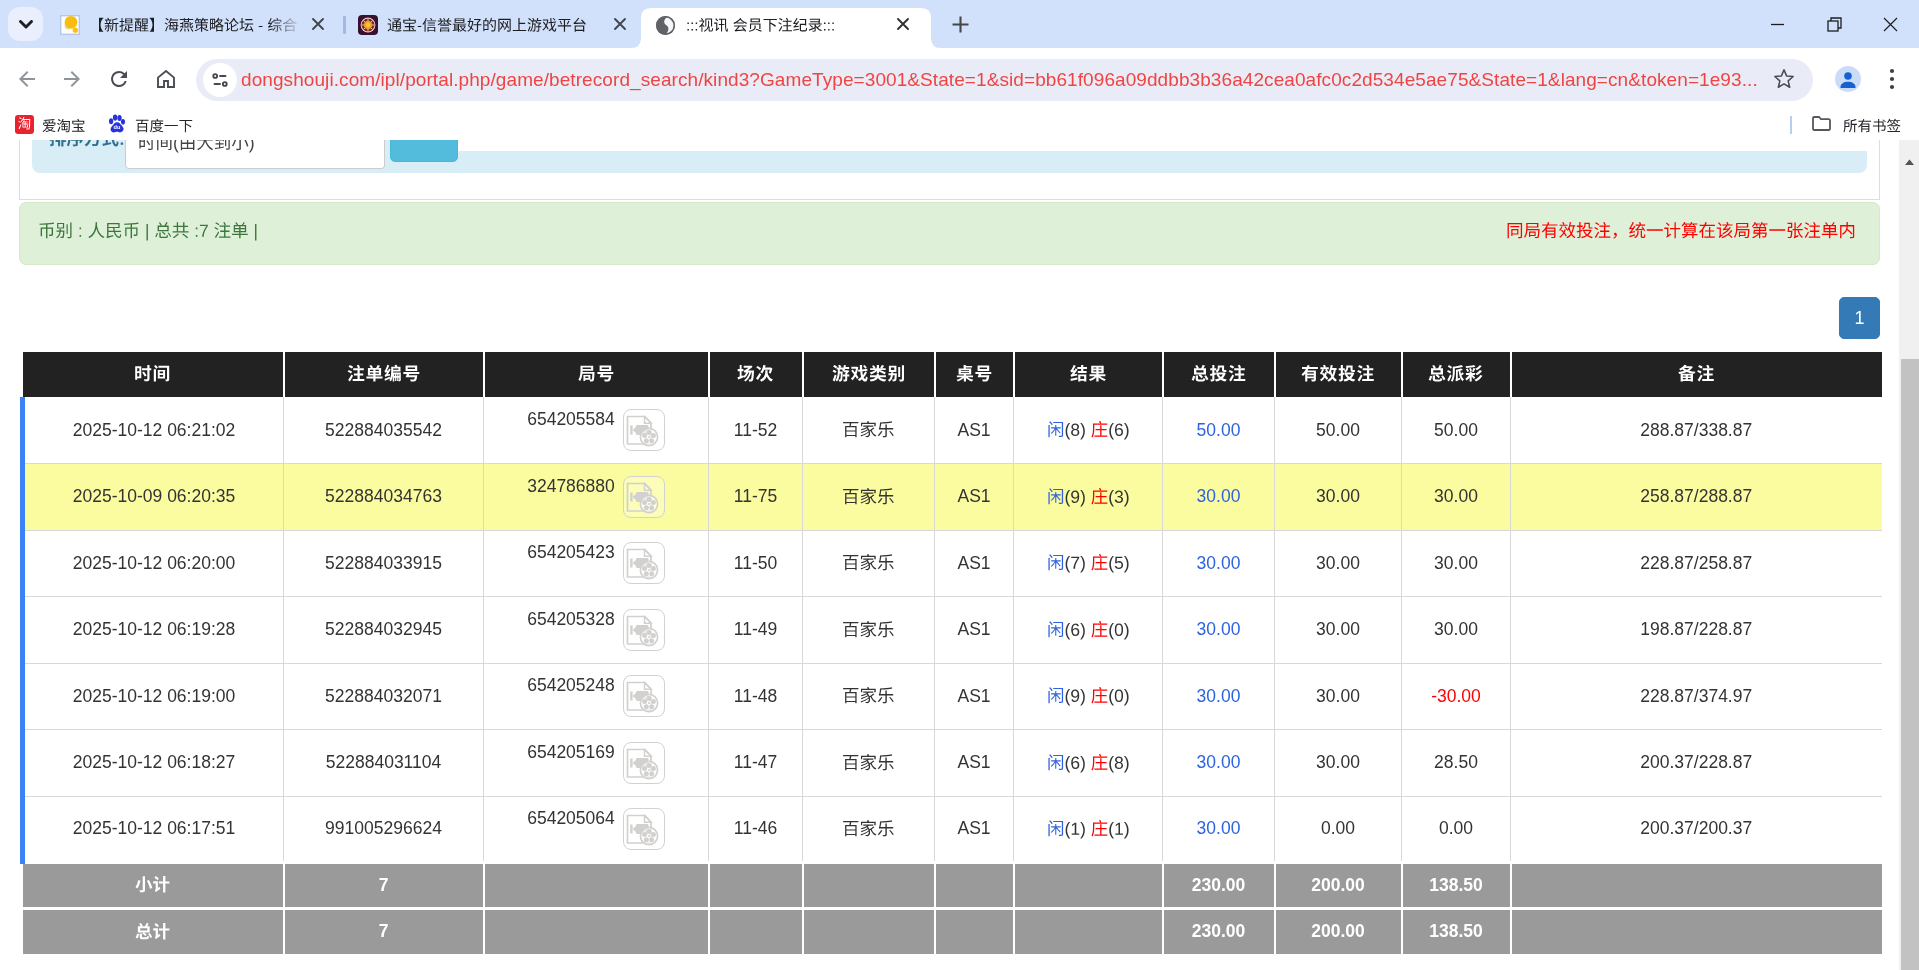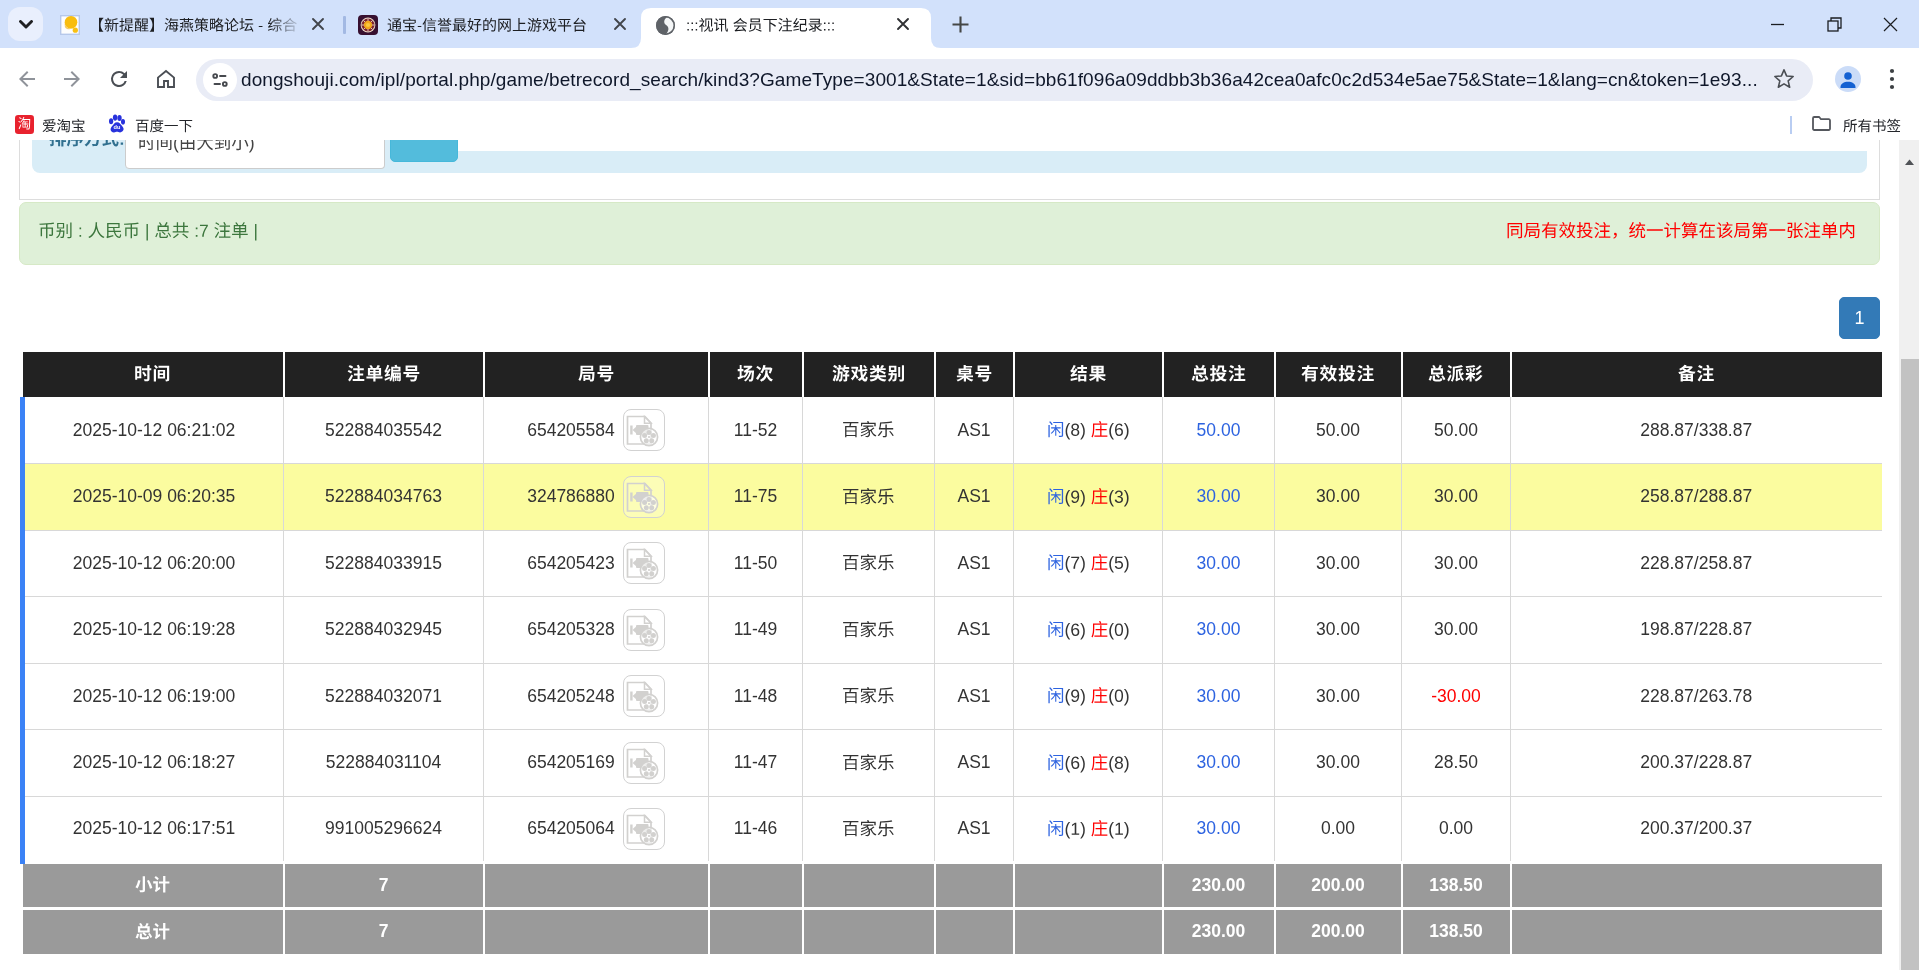--- a/index.html
+++ b/index.html
@@ -6,21 +6,21 @@
 .abs{position:absolute}
 svg{display:block}
 
 #tabstrip{position:absolute;left:0;top:0;width:1919px;height:48px;background:#d2e1fb}
 .tclose{position:absolute;top:16px;width:16px;height:16px}
 #activetab{position:absolute;left:631px;top:7px;width:310px;height:41px}
 
 #toolbar{position:absolute;left:0;top:48px;width:1919px;height:57px;background:#fff}
 #omni{position:absolute;left:196px;top:11px;width:1617px;height:42px;border-radius:21px;background:#e9ecf6}
 #omni .circ{position:absolute;left:7px;top:4px;width:34px;height:34px;border-radius:50%;background:#fff}
-#urltxt{position:absolute;left:241px;top:11px;height:42px;line-height:42px;font-size:19px;letter-spacing:0.08px;color:#0f172a;white-space:pre}
+#urltxt{position:absolute;left:241px;top:11px;height:42px;line-height:42px;font-size:19px;letter-spacing:0.08px;color:#ef4444;white-space:pre}
 
 #bookmarks{position:absolute;left:0;top:105px;width:1919px;height:35px;background:#fff}
 
 #content{position:absolute;left:0;top:140px;width:1919px;height:830px;background:#fff;overflow:hidden}
 #panelL{position:absolute;left:19px;top:0;width:1px;height:59px;background:#ddd}
 #panelR{position:absolute;left:1879px;top:0;width:1px;height:59px;background:#ddd}
 #panelB{position:absolute;left:19px;top:58.5px;width:1861px;height:1px;background:#ddd}
 #formbox{position:absolute;left:32px;top:-20px;width:1835px;height:52.5px;background:#d9edf7;border-radius:0 0 8px 8px}
 .inputw{position:absolute;background:#fff;border:1px solid #ccc}
 #btnq{position:absolute;left:390px;top:-20px;width:68px;height:42px;background:#53bcdc;border:1px solid #46b8da;border-radius:5px}
@@ -30,21 +30,21 @@
 table{border-collapse:collapse;table-layout:fixed;position:absolute;left:20px;top:212px;width:1859px}
 td,th{overflow:hidden;text-align:center;vertical-align:middle;font-size:17.5px;color:#333}
 thead th{background:#222;height:45px;border-left:2px solid #fff}
 thead th:first-child{border-left:none}
 tbody td{height:66.5px;border:1px solid #d8d8d8;border-top:none}
 tbody td:first-child{border-left:5px solid #3b82f6}
 tbody td:last-child{border-right:none}
 tr.hl td{background:#fbfc9f}
 tr.tot td{background:#9a9a9a;height:45.5px;border:none;border-top:3px solid #fff;border-left:2px solid #fff}
 tr.tot td:first-child{border-left:none}
-.cellc{display:flex;align-items:center;justify-content:center}
+.cellc{display:flex;align-items:flex-start;justify-content:center}
 .num{font-size:17.5px;color:#333}
 .blue{color:#2d63e0}
 .vicon{width:42px;height:42px;border:1px solid #d2d2d2;border-radius:8px;margin-left:8px;display:flex;align-items:center;justify-content:center;background:rgba(255,255,255,0.25)}
 
 #sbar{position:absolute;left:1899px;top:0;width:20px;height:830px;background:#f0f0f0}
 #sthumb{position:absolute;left:1901px;top:219px;width:18px;height:611px;background:#c2c2c2}
 .wctl{position:absolute;top:0;width:30px;height:48px}
 </style></head>
 <body>
 <div id="tabstrip">
@@ -605,21 +605,21 @@
                 <path d="M1.4 5.1V17.2H2.7V5.1ZM2.1 1.9C3 2.8 4.2 4.2 4.6 5.1L5.7 4.4C5.2 3.5 4.1 2.2 3.1 1.3ZM6.2 1.9V3.1H14.8V15.3C14.8 15.6 14.7 15.7 14.4 15.7C14 15.7 12.8 15.7 11.6 15.7C11.8 16.1 12 16.7 12.1 17C13.7 17 14.7 17 15.3 16.8C15.9 16.6 16.1 16.2 16.1 15.3V1.9ZM8.2 4.9V7.3H4.1V8.4H7.6C6.7 10.3 5.2 12 3.7 12.9C4 13.1 4.3 13.5 4.5 13.8C5.9 12.9 7.2 11.3 8.2 9.6V15.7H9.3V9.6C10.6 10.9 11.9 12.4 12.6 13.4L13.5 12.6C12.7 11.5 11.2 9.8 9.8 8.4H13.7V7.3H9.3V4.9Z" fill="#2d63e0"></path>
                 <path d="M18.6 11.3Q18.6 8.8 19.4 6.8Q20.1 4.9 21.7 3.1H23.2Q21.6 4.9 20.9 6.9Q20.1 8.9 20.1 11.3Q20.1 13.6 20.9 15.6Q21.6 17.6 23.2 19.4H21.7Q20.1 17.7 19.4 15.7Q18.6 13.7 18.6 11.3ZM32.2 9.5Q32.2 12.6 31.1 14.3Q30 16 27.9 16Q26.5 16 25.6 15.4Q24.8 14.8 24.4 13.5L25.9 13.2Q26.3 14.7 27.9 14.7Q29.2 14.7 29.9 13.5Q30.7 12.3 30.7 10Q30.4 10.8 29.5 11.2Q28.7 11.7 27.7 11.7Q26.1 11.7 25.1 10.6Q24.1 9.5 24.1 7.6Q24.1 5.7 25.2 4.7Q26.3 3.6 28.2 3.6Q30.2 3.6 31.2 5.1Q32.2 6.6 32.2 9.5ZM30.6 8Q30.6 6.6 29.9 5.7Q29.2 4.8 28.1 4.8Q27 4.8 26.4 5.6Q25.7 6.3 25.7 7.6Q25.7 8.9 26.4 9.7Q27 10.5 28.1 10.5Q28.8 10.5 29.3 10.2Q29.9 9.9 30.2 9.3Q30.6 8.8 30.6 8ZM37.8 11.3Q37.8 13.8 37 15.7Q36.3 17.7 34.6 19.4H33.2Q34.8 17.6 35.5 15.6Q36.3 13.7 36.3 11.3Q36.3 8.9 35.5 6.9Q34.8 4.9 33.2 3.1H34.6Q36.3 4.9 37 6.8Q37.8 8.8 37.8 11.3Z" fill="#333"></path>
                 <path d="M53.2 5.3V8.9H48.6V10.2H53.2V15.4H47.4V16.7H60.4V15.4H54.5V10.2H59.6V8.9H54.5V5.3ZM52 1.3C52.4 2 52.8 2.9 53 3.5H46V8C46 10.6 45.9 14.2 44.4 16.7C44.8 16.9 45.4 17.2 45.6 17.4C47.1 14.7 47.3 10.8 47.3 8V4.7H60.3V3.5H53.3L54.3 3.1C54.1 2.6 53.7 1.7 53.3 1Z" fill="#f00"></path>
                 <path d="M62.3 11.3Q62.3 8.8 63.1 6.8Q63.9 4.9 65.5 3.1H67Q65.4 4.9 64.6 6.9Q63.9 8.9 63.9 11.3Q63.9 13.6 64.6 15.6Q65.4 17.6 67 19.4H65.5Q63.9 17.7 63.1 15.7Q62.3 13.7 62.3 11.3ZM76.1 9.8Q76.1 12.8 75.1 14.4Q74 16 71.9 16Q69.8 16 68.8 14.4Q67.8 12.8 67.8 9.8Q67.8 6.7 68.8 5.1Q69.8 3.6 72 3.6Q74.1 3.6 75.1 5.1Q76.1 6.7 76.1 9.8ZM74.6 9.8Q74.6 7.2 74 6Q73.4 4.8 72 4.8Q70.6 4.8 69.9 6Q69.3 7.1 69.3 9.8Q69.3 12.3 69.9 13.5Q70.6 14.7 71.9 14.7Q73.3 14.7 73.9 13.5Q74.6 12.3 74.6 9.8ZM81.6 11.3Q81.6 13.8 80.8 15.7Q80 17.7 78.4 19.4H76.9Q78.5 17.6 79.3 15.6Q80 13.7 80 11.3Q80 8.9 79.3 6.9Q78.5 4.9 76.9 3.1H78.4Q80 4.9 80.8 6.8Q81.6 8.8 81.6 11.3Z" fill="#333"></path>
               </svg>
             </div>
           </td>
           <td><span class="blue">30.00</span></td>
           <td>30.00</td>
           <td><span style="color:#f00">-30.00</span></td>
-          <td>228.87/263.78</td>
+          <td>228.87/374.97</td>
         </tr>
         <tr>
           <td>2025-10-12 06:18:27</td>
           <td>522884031104</td>
           <td>
             <div class="cellc">
               <span class="num">654205169</span>
               <span class="vicon">
                 <svg width="40" height="40" viewBox="0 0 40 40">
                   <path d="M3.5 6.5h17.5l6 6.5v21H3.5z" fill="none" stroke="#d2d1cf" stroke-width="1.7"></path>

